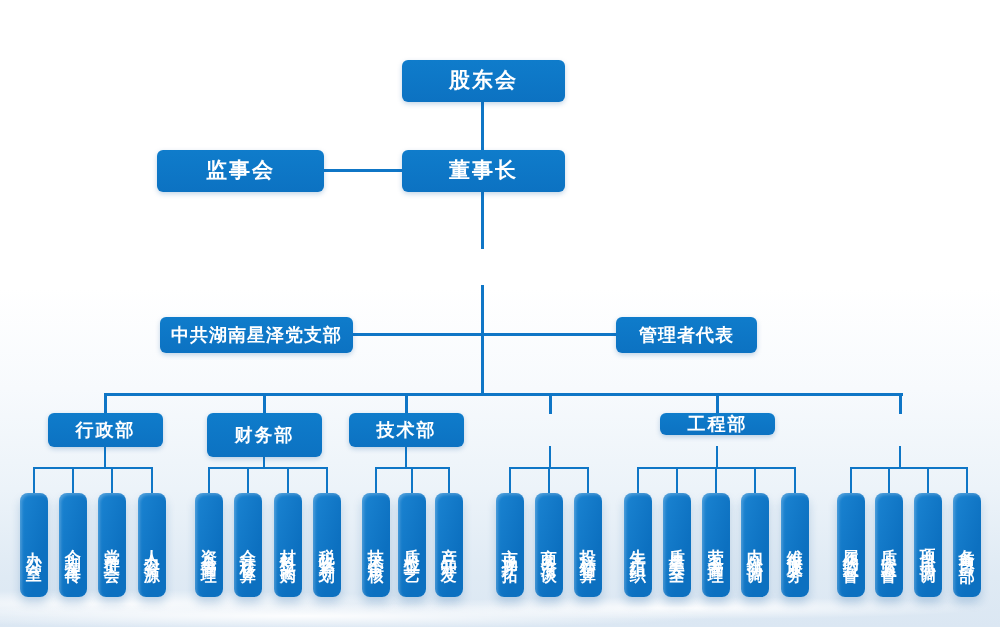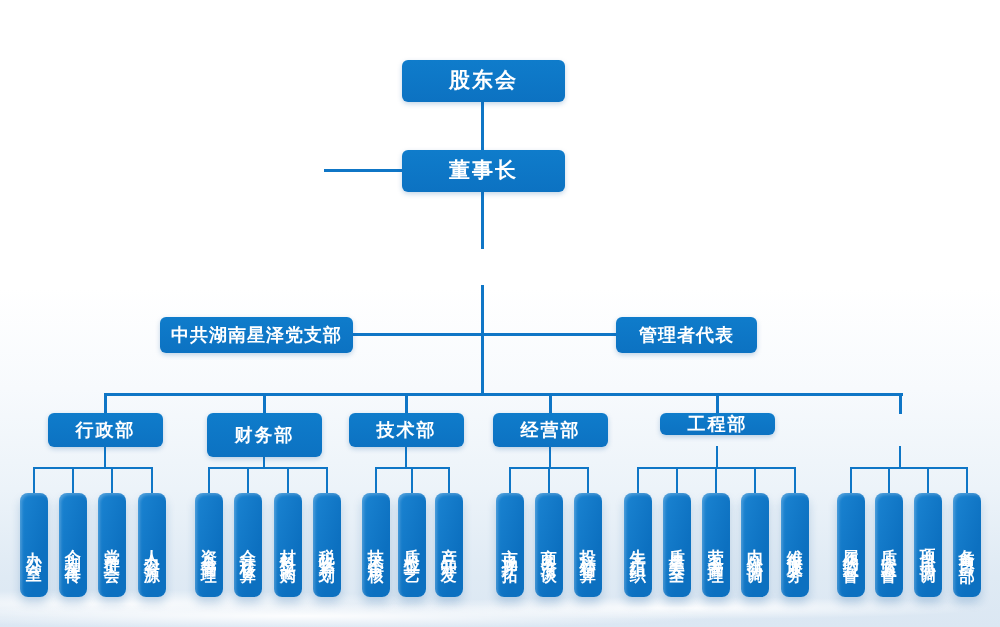--- a/index.html
+++ b/index.html
@@ -95,28 +95,28 @@
   <div class="line v2" style="left:676px;top:467px;height:27px"></div>
   <div class="line v2" style="left:715px;top:467px;height:27px"></div>
   <div class="line v2" style="left:754px;top:467px;height:27px"></div>
   <div class="line v2" style="left:794px;top:467px;height:27px"></div>
   <div class="line v2" style="left:850px;top:467px;height:27px"></div>
   <div class="line v2" style="left:888px;top:467px;height:27px"></div>
   <div class="line v2" style="left:927px;top:467px;height:27px"></div>
   <div class="line v2" style="left:966px;top:467px;height:27px"></div>
 
   <div class="box lg" style="left:402px;top:60px;width:163px;height:42px">股东会</div>
+  <div class="box lg" style="left:157px;top:150px;width:167px;height:42px">监事会</div>
   <div class="box lg" style="left:402px;top:150px;width:163px;height:42px">董事长</div>
   <div class="box md" style="left:616px;top:317px;width:141px;height:36px">管理者代表</div>
   <div class="box md" style="left:160px;top:317px;width:193px;height:36px">中共湖南星泽党支部</div>
 
   <div class="box dept" style="left:48px;top:413px;width:115px;height:34px">行政部</div>
   <div class="box dept" style="left:207px;top:413px;width:115px;height:44px">财务部</div>
   <div class="box dept" style="left:349px;top:413px;width:115px;height:34px">技术部</div>
-  <div class="box dept" style="left:493px;top:413px;width:115px;height:34px">经营部</div>
   <div class="box dept" style="left:660px;top:413px;width:115px;height:22px">工程部</div>
 
   <div class="box child" style="left:20px">
       <span class="vtext">办公室</span>
     </div>
   <div class="box child" style="left:59px">
       <span class="vtext">企划宣传</span>
     </div>
   <div class="box child" style="left:98px">
       <span class="vtext">党群工会</span>

